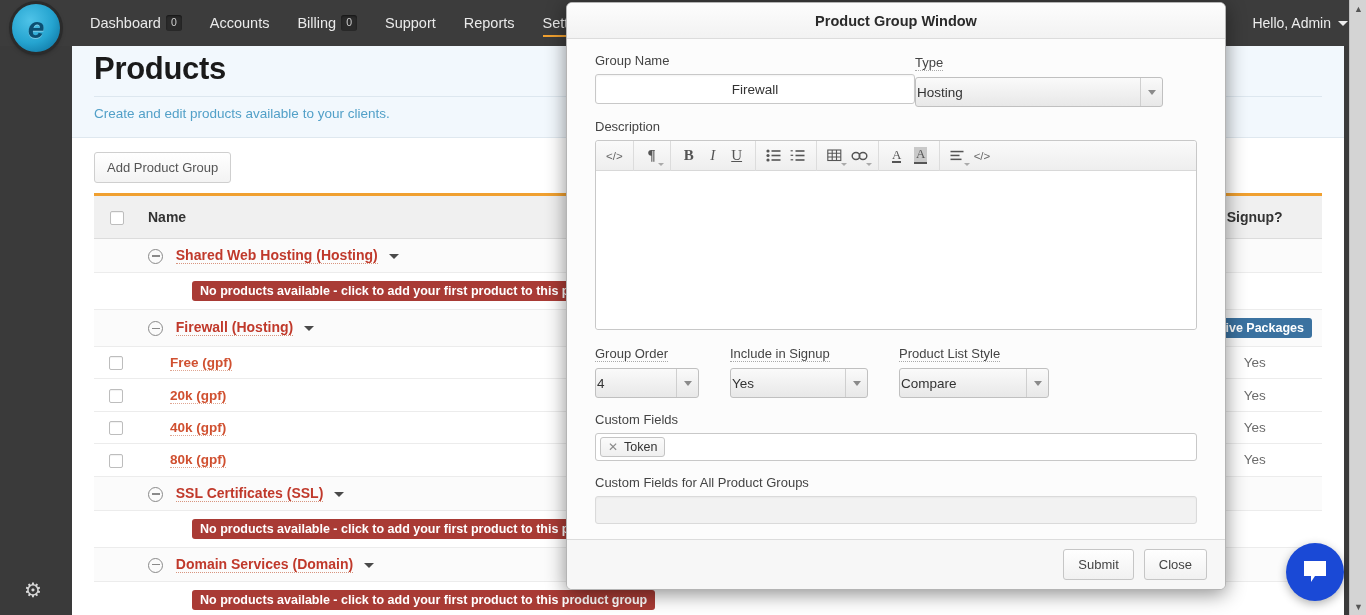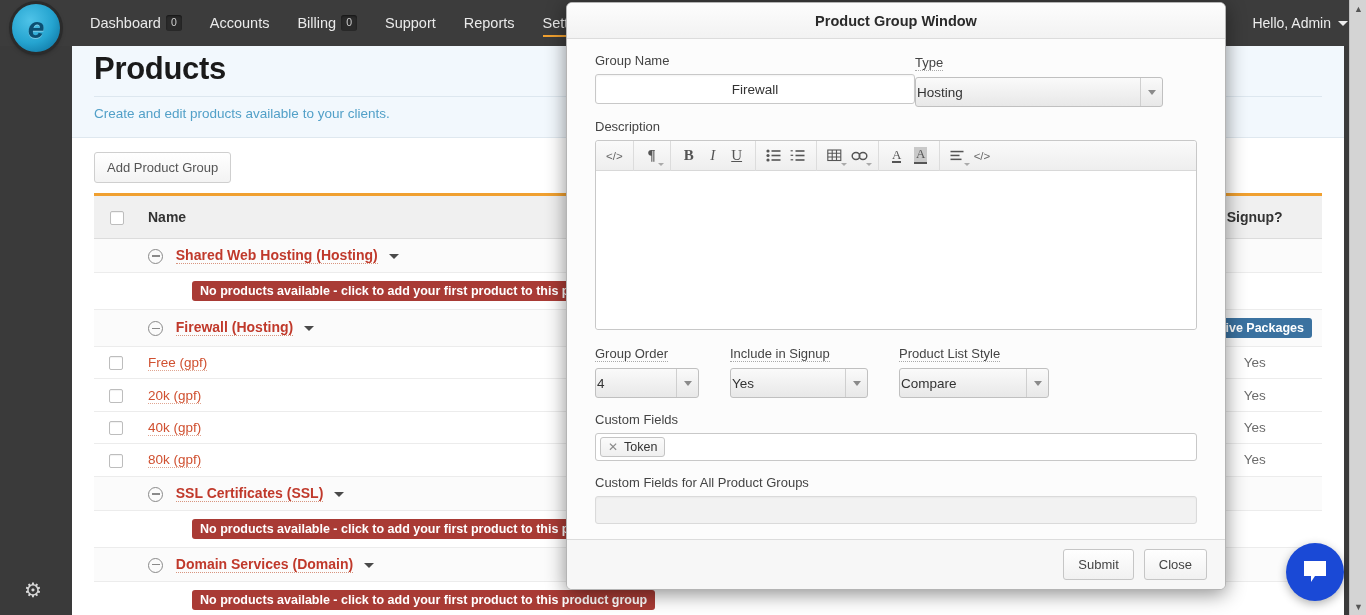--- a/index.html
+++ b/index.html
@@ -116,21 +116,21 @@
     color: #c0392b; font-weight: bold; font-size: 14px; cursor: pointer;
     border-bottom: 1px dotted #d8957f;
   }
   .grp-caret {
     display: inline-block; margin-left: 7px; width: 0; height: 0;
     border-left: 5px solid transparent; border-right: 5px solid transparent;
     border-top: 5px solid #4a4a4a; vertical-align: middle; cursor: pointer;
   }
   .prod-link {
     color: #d05030; font-size: 13.5px; cursor: pointer;
-    border-bottom: 1px dotted #e0a591; 
+    border-bottom: 1px dotted #e0a591; margin-left: 22px; font-weight: bold;
   }
   .noprod {
     display: inline-block; background: #a93b35; color: #fff;
     font-size: 12.5px; font-weight: bold; padding: 3px 8px;
     border-radius: 3px; margin-left: 44px; cursor: pointer;
   }
   .pkg-badge {
     display: inline-block; background: #3b72a0; color: #fff;
     font-size: 12.5px; font-weight: bold; padding: 3px 8px;
     border-radius: 3px; white-space: nowrap;

